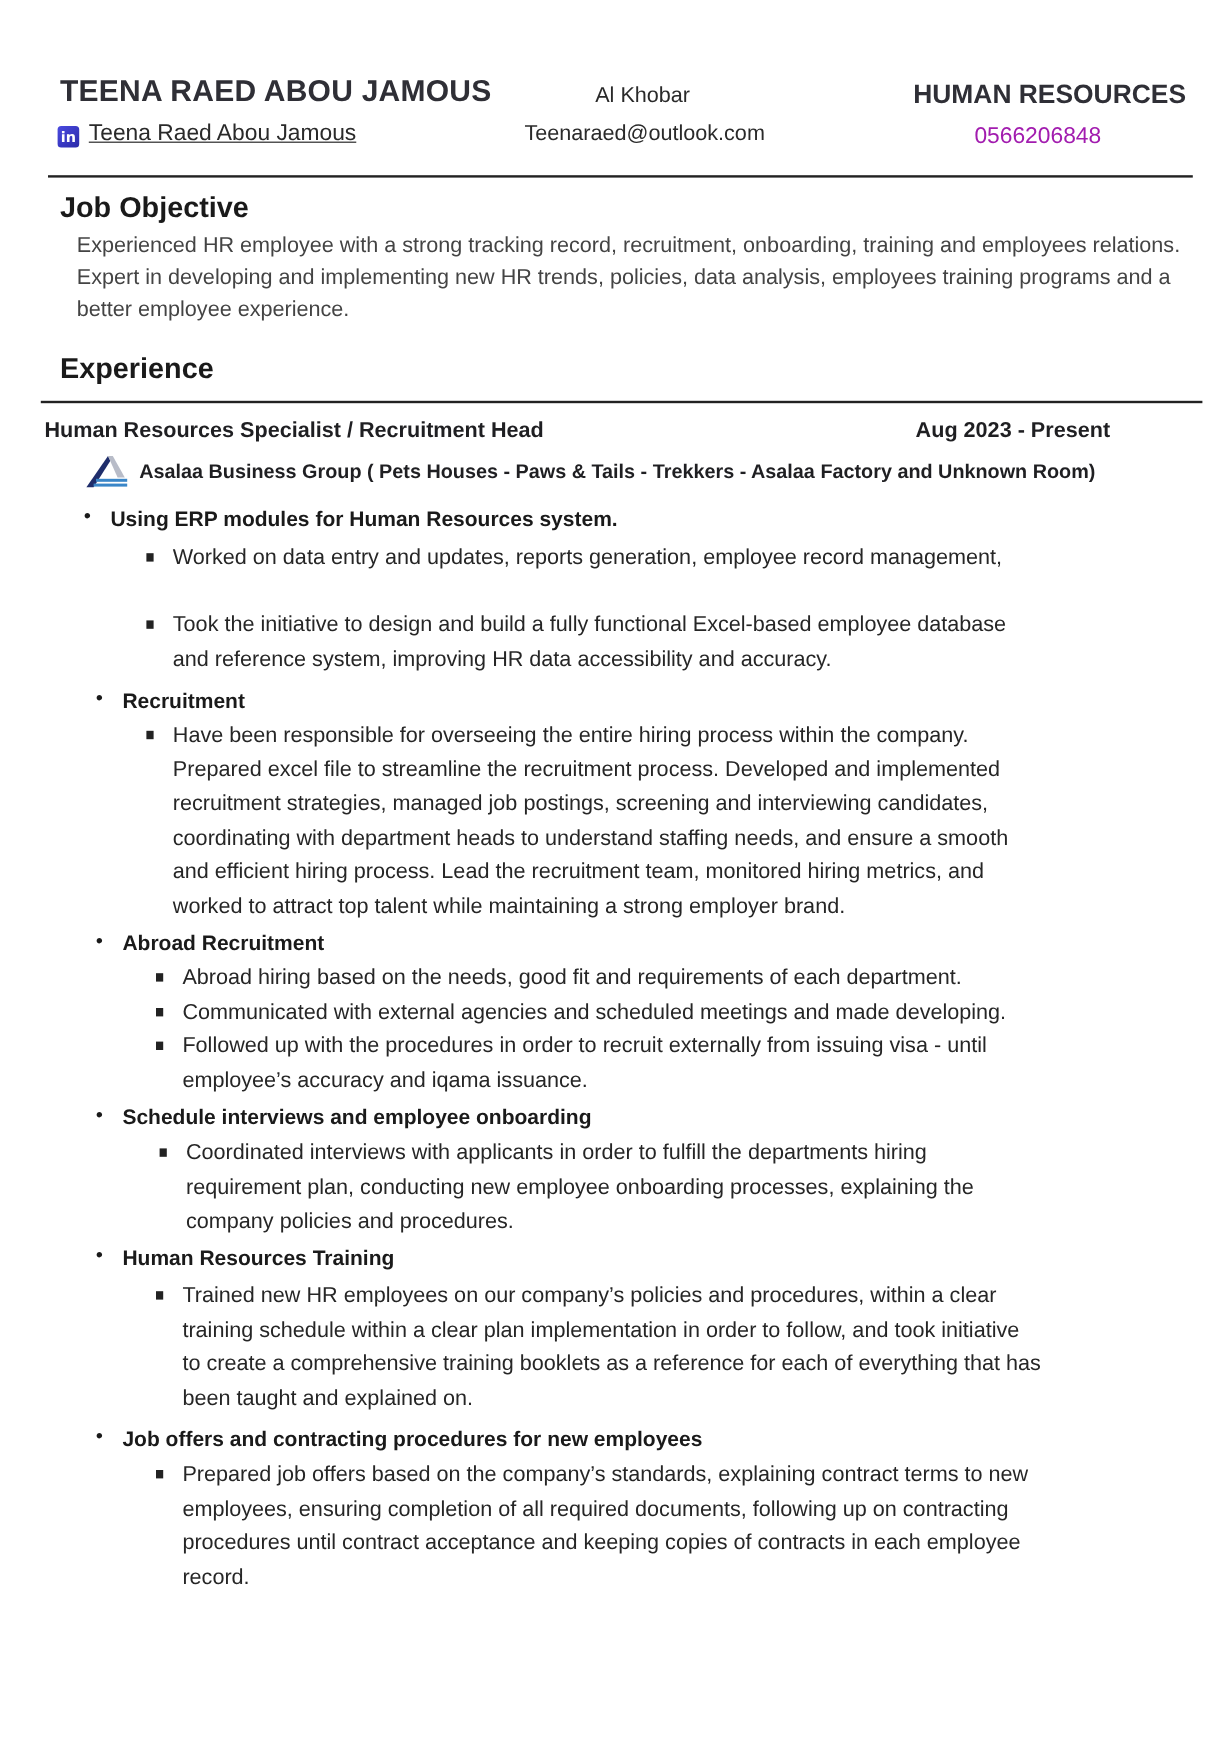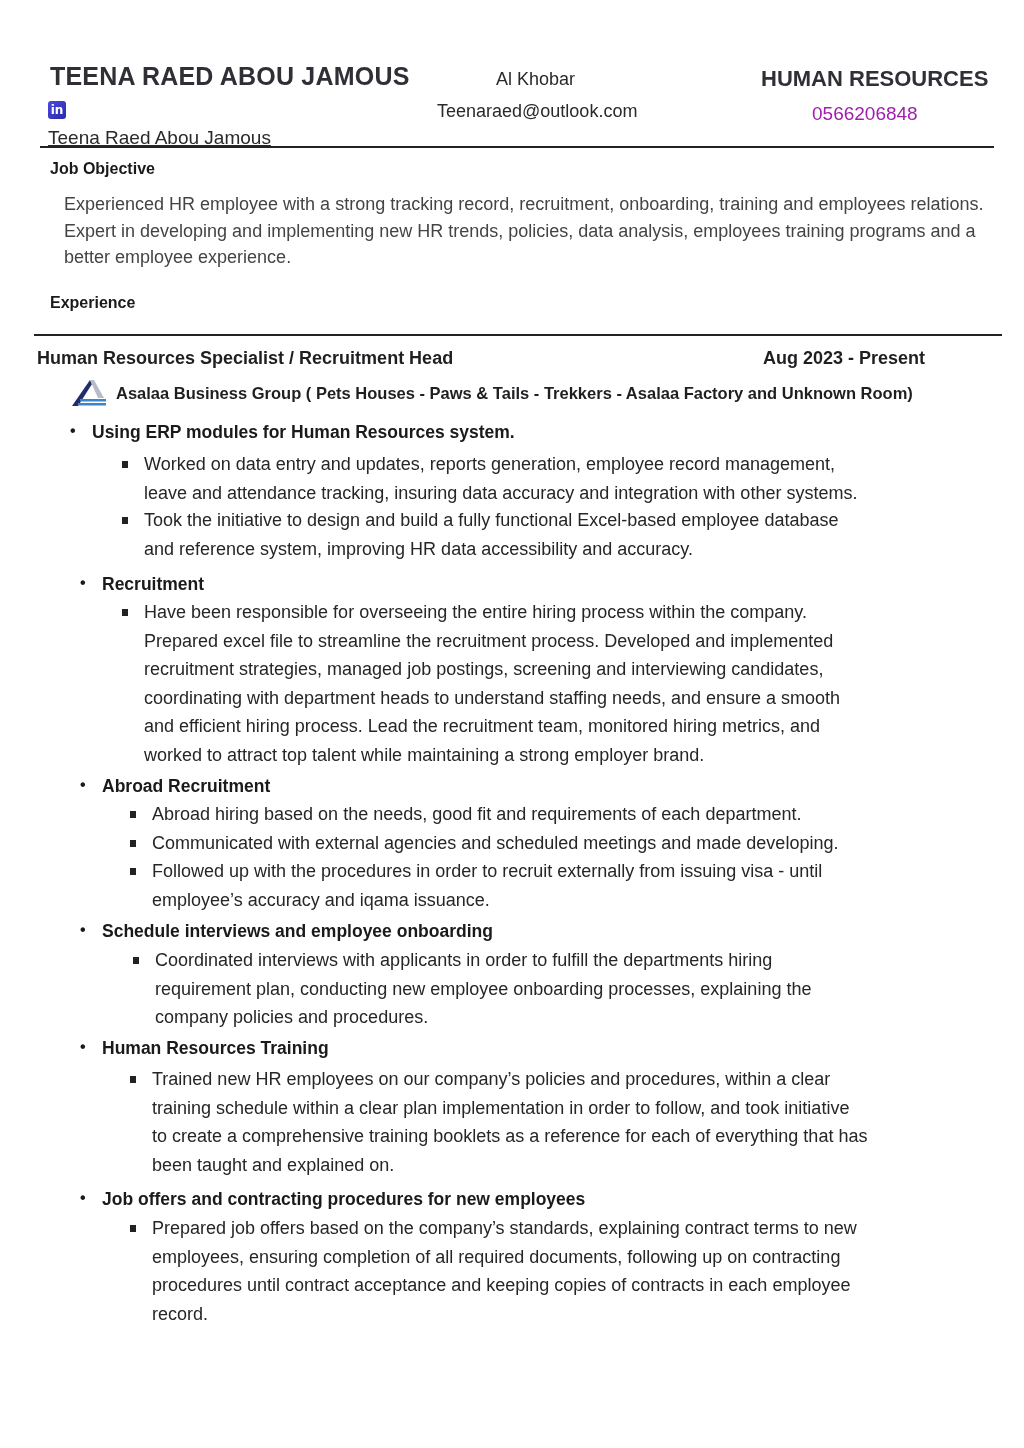--- a/index.html
+++ b/index.html
@@ -2,28 +2,28 @@
 <html><head>
 <meta charset="utf-8">
 <style>
   html, body { margin: 0; padding: 0; background: #ffffff; }
   body { width: 1024px; height: 1448px; position: relative; overflow: hidden;
          font-family: "Liberation Sans", "DejaVu Sans", sans-serif; color: #1f1f22; }
   .abs { position: absolute; white-space: nowrap; }
   .name { left: 50px; top: 62px; font-size: 25px; font-weight: bold; color: #2f2f36; letter-spacing: 0.2px; }
   .city { left: 496px; top: 69px; font-size: 18px; color: #2a2a2a; text-align: center; }
   .role { left: 761px; top: 66px; font-size: 22px; font-weight: bold; color: #2f2f36; }
-  .li-wrap { left: 48px; top: 101px; display: flex; align-items: flex-start; gap: 8px; flex-direction: column; }
+  .li-wrap { left: 48px; top: 101px; display: flex; align-items: flex-end; gap: 8px; }
   .li-icon { width: 18px; height: 18px; background: linear-gradient(135deg,#4a4ae0,#2a2aa8); border-radius: 3px;
              color: #fff; font-weight: bold; font-size: 12px; line-height: 18px; text-align: center; font-family: "DejaVu Sans", sans-serif; }
   .li-link { font-size: 19px; color: #2a2a2a; text-decoration: underline; cursor: pointer; }
   .email { left: 437px; top: 101px; font-size: 18px; color: #2a2a2a; }
   .phone { left: 812px; top: 103px; font-size: 19px; color: #a21caf; }
   .hr1 { position: absolute; left: 40px; top: 146px; width: 954px; height: 1.5px; background: #222; }
-  .sec-title { font-size: 16px; font-weight: bold; color: #1a1a1a; }
+  .sec-title { font-size: 24px; font-weight: bold; color: #1a1a1a; }
   .objective { position: absolute; left: 48px; top: 191px; width: 965px; font-size: 18px; line-height: 26.5px; color: #444; margin-left: 16px; }
   .objective p { margin: 0; white-space: nowrap; }
   .hr2 { position: absolute; left: 34px; top: 334px; width: 968px; height: 1.5px; background: #222; }
   .job-title { left: 37px; top: 348px; font-size: 18px; font-weight: bold; }
   .job-date { left: 763px; top: 348px; font-size: 18px; font-weight: bold; }
   .company { left: 70px; top: 378px; display: flex; align-items: center; gap: 8px; font-size: 16.5px; font-weight: bold; }
   .lvl1 { position: absolute; font-size: 17.5px; font-weight: bold; color: #1a1a1a; white-space: nowrap; }
   .lvl1 .dot { position: absolute; left: -22px; top: 0; font-size: 16px; }
   .lvl2 { position: absolute; font-size: 18px; line-height: 28.5px; color: #262626; }
   .lvl2 .sq { position: absolute; left: -22px; top: 11px; width: 6px; height: 7px; background: #222; }
@@ -64,21 +64,20 @@
   <span>Asalaa Business Group ( Pets Houses - Paws &amp; Tails -  Trekkers - Asalaa Factory and Unknown Room)</span>
 </div>
 
 <div class="lvl1" style="left:92px;top:422px;">
   <span class="dot" style="left:-22px;">•</span>
   <span>Using ERP modules for Human Resources system.</span>
 </div>
 <div class="lvl2" style="left:144px;top:450px;">
   <span class="sq"></span>
   <p>Worked on data entry and updates, reports generation, employee record management,</p>
-  <p>leave and attendance tracking, insuring data accuracy and integration with other systems.</p>
 </div>
 <div class="lvl2" style="left:144px;top:506px;">
   <span class="sq"></span>
   <p>Took the initiative to design and build a fully functional Excel-based employee database</p>
   <p>and reference system, improving HR data accessibility and accuracy.</p>
 </div>
 
 <div class="lvl1" style="left:102px;top:574px;">
   <span class="dot">•</span>
   <span>Recruitment</span>

